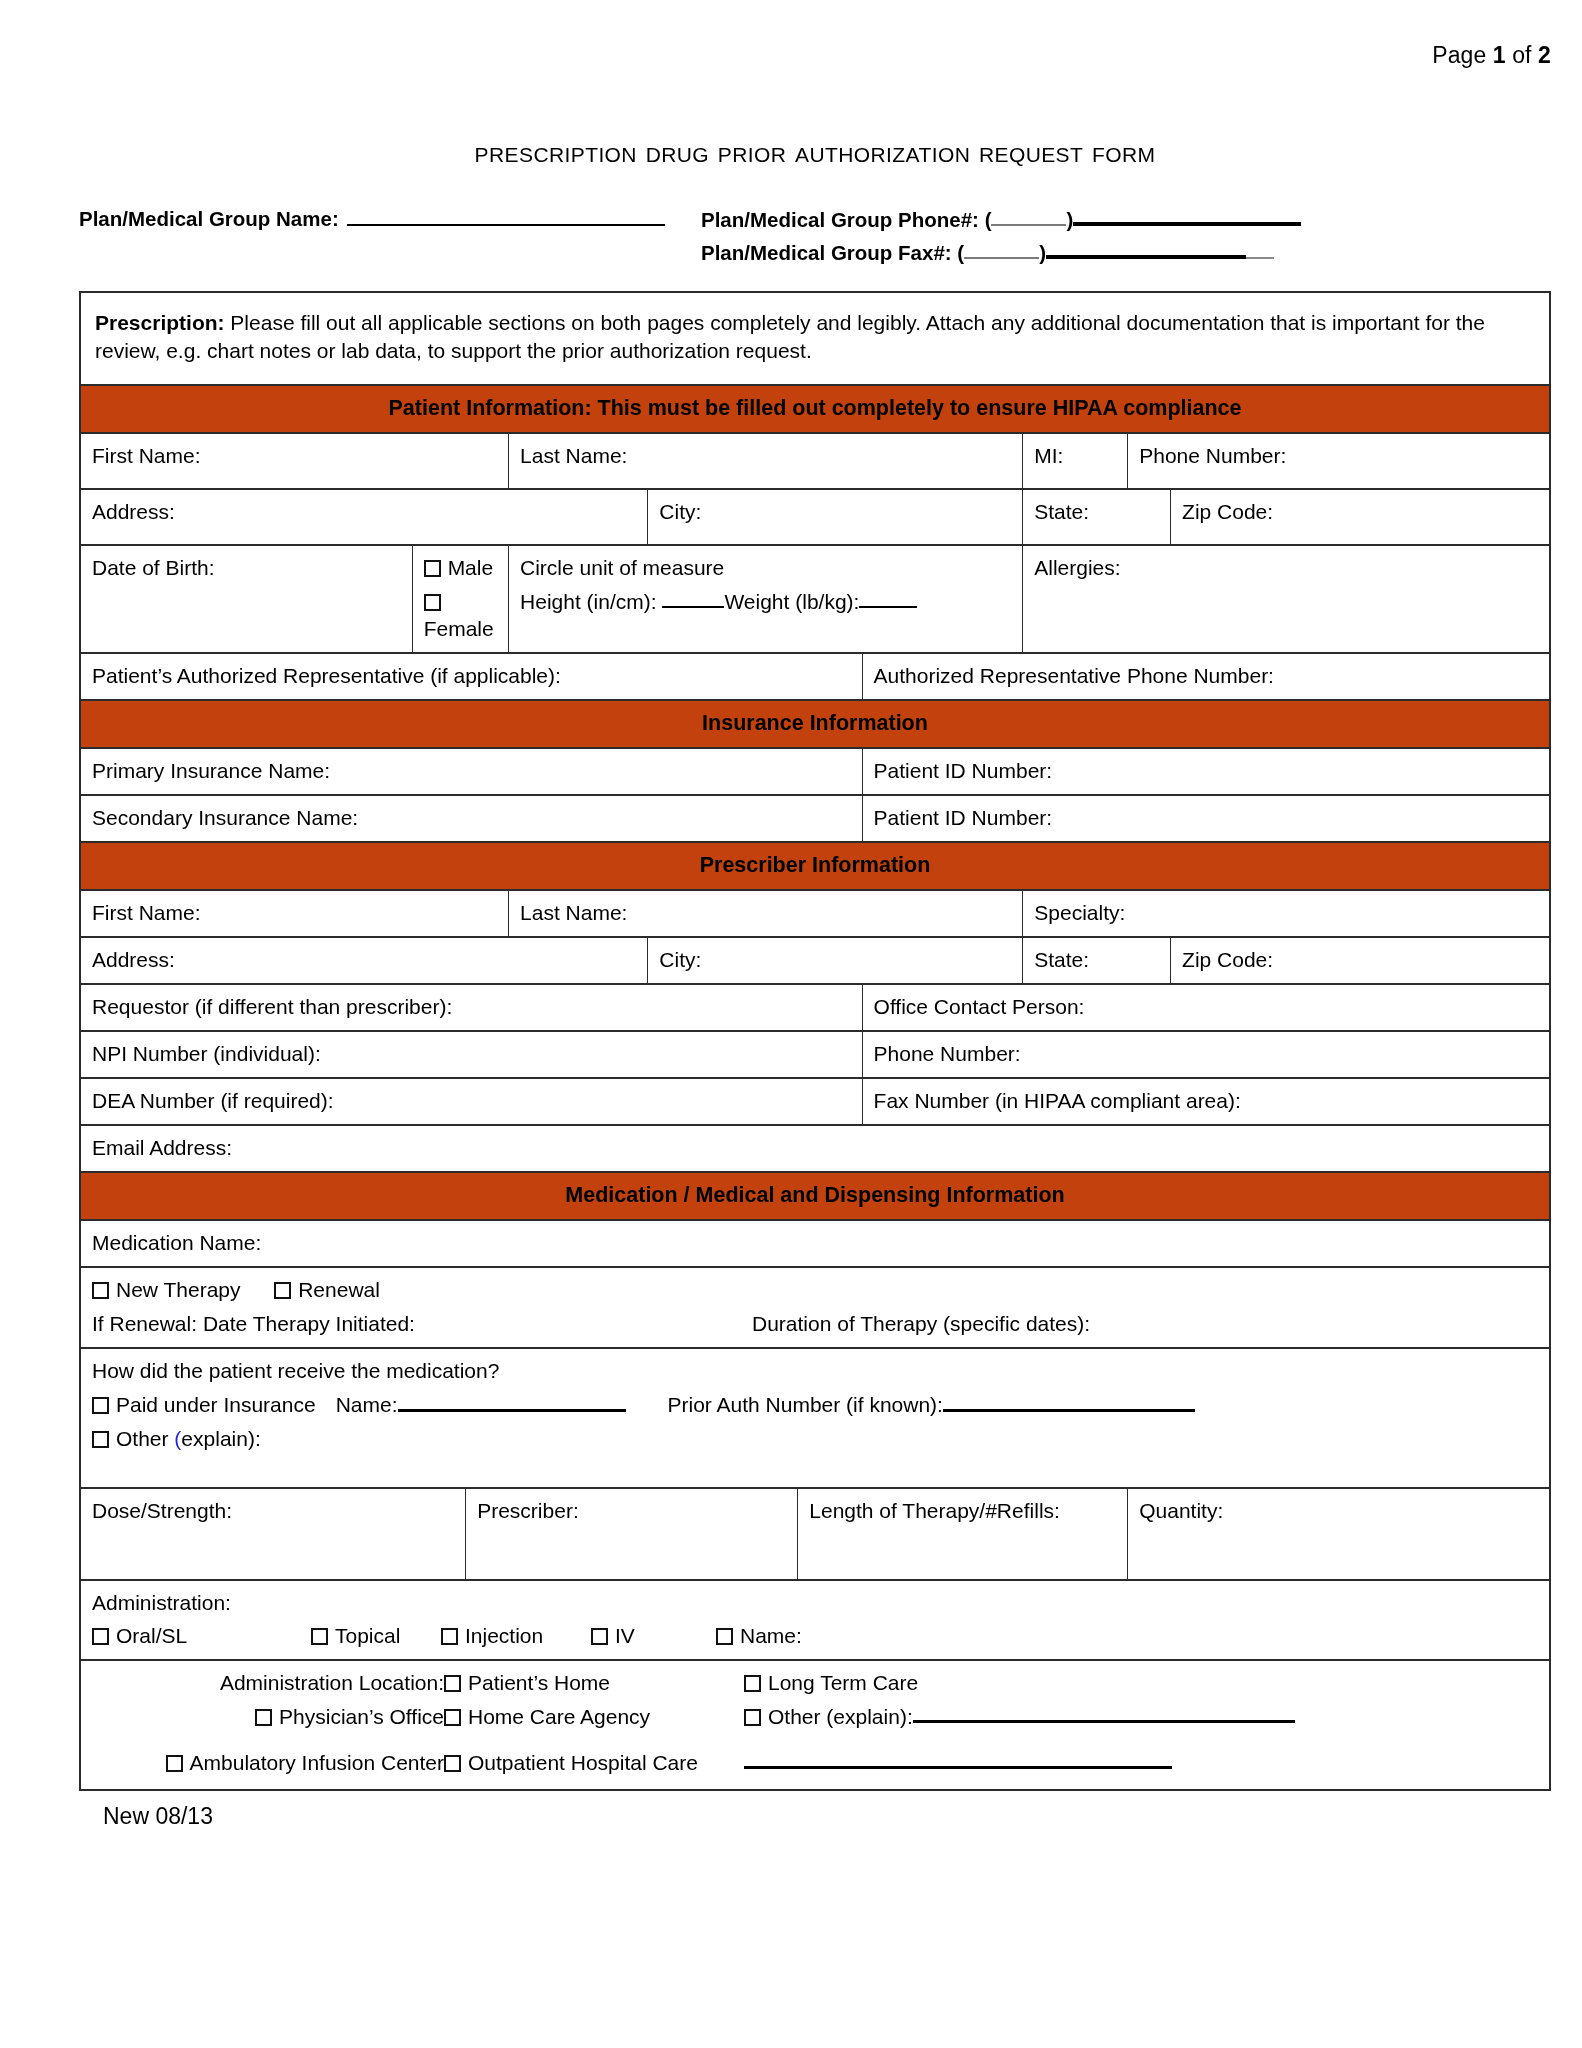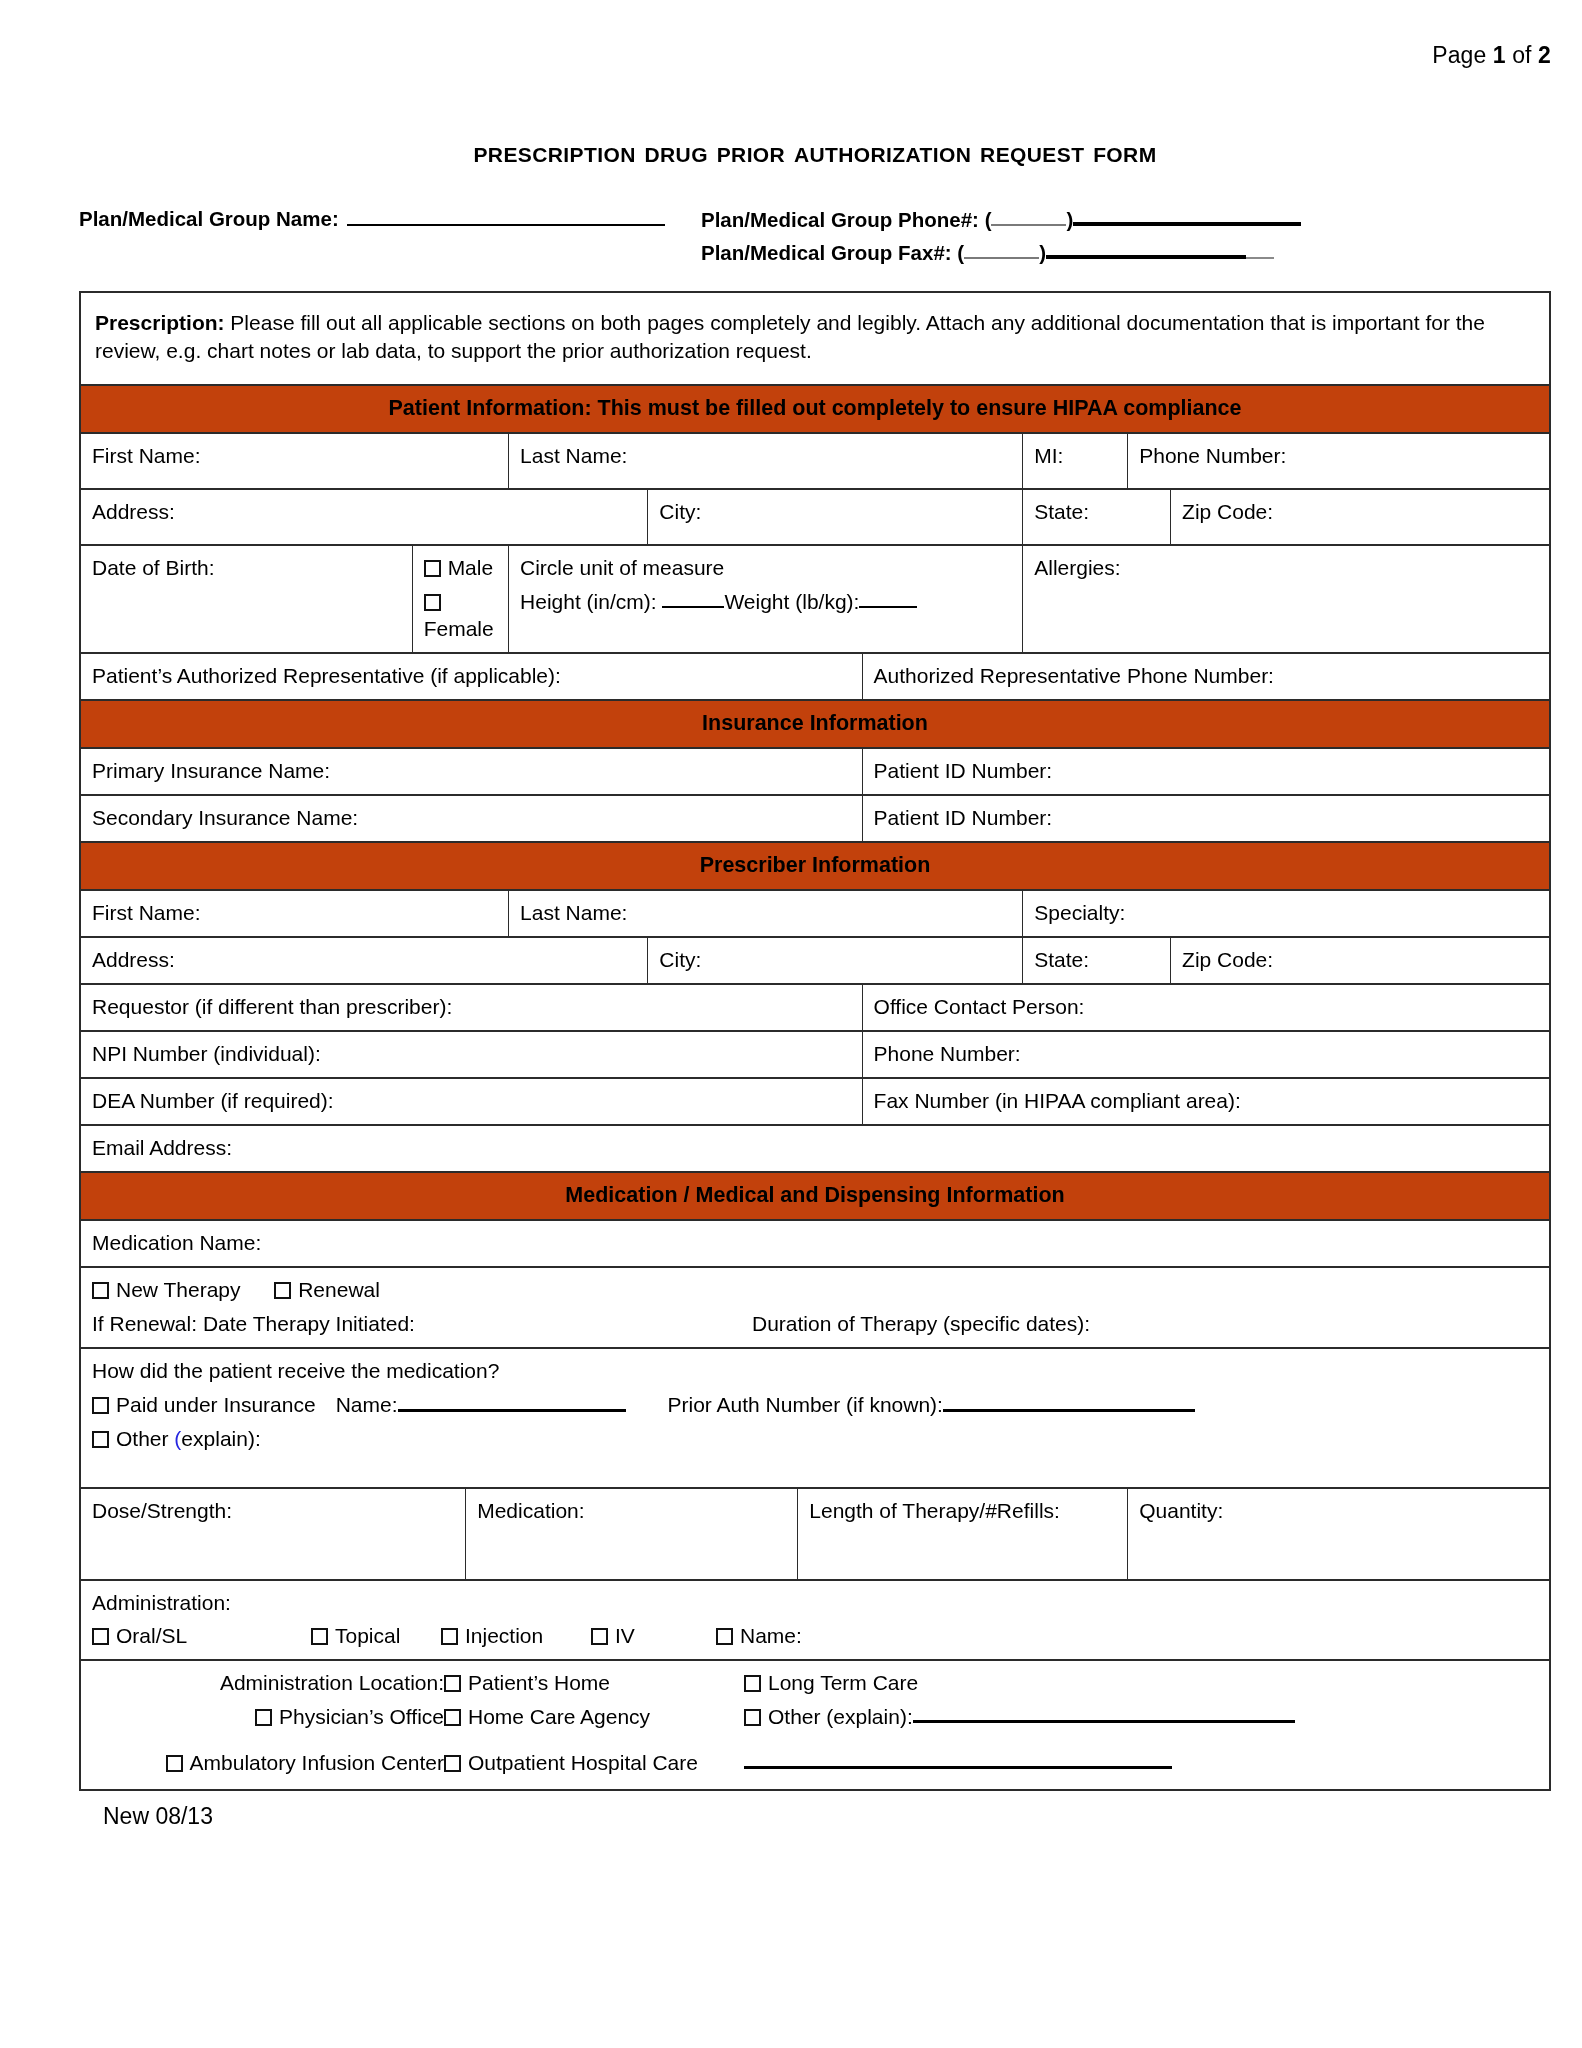--- a/index.html
+++ b/index.html
@@ -29,21 +29,21 @@
     text-align: right;
     font-size: 23px;
     padding-top: 28px;
     letter-spacing: .1px;
   }
   .page-num b { font-weight: bold; }
 
   
   .doc-title {
     text-align: center;
-    font-weight: bold;
+    font-weight: normal;
     margin-top: 66px;
     font-size: 30px;
     letter-spacing: .4px;
     font-variant: small-caps;
     text-transform: lowercase;
   }
   .doc-title::first-letter { font-size: 30px; }
 
   
   .plan-block {
@@ -350,21 +350,21 @@
           <span style="display:inline-block;width:42px"></span>
           <span class="nowrap">Prior Auth Number (if known):</span>
               <span class="blank-thick" style="width:252px"></span>
         </div>
         <div><span class="cb"></span><span>Other </span><span class="paren-blue">(</span><span>explain):</span></div>
       </td>
     </tr>
 
     <tr class="rowline" style="height:92px">
       <td colspan="3"><span>Dose/Strength:</span></td>
-      <td colspan="3"><span>Medication:</span></td>
+      <td colspan="3"><span>Prescriber:</span></td>
       <td colspan="4"><span>Length of Therapy/#Refills:</span></td>
       <td colspan="4"><span>Quantity:</span></td>
     </tr>
 
     <tr class="rowline">
       <td colspan="14" class="stack-row">
         <div>Administration:</div>
         <div class="admin-row">
           <span class="c1"><span class="cb"></span><span>Oral/SL</span></span>
           <span class="c2"><span class="cb"></span><span>Topical</span></span>

